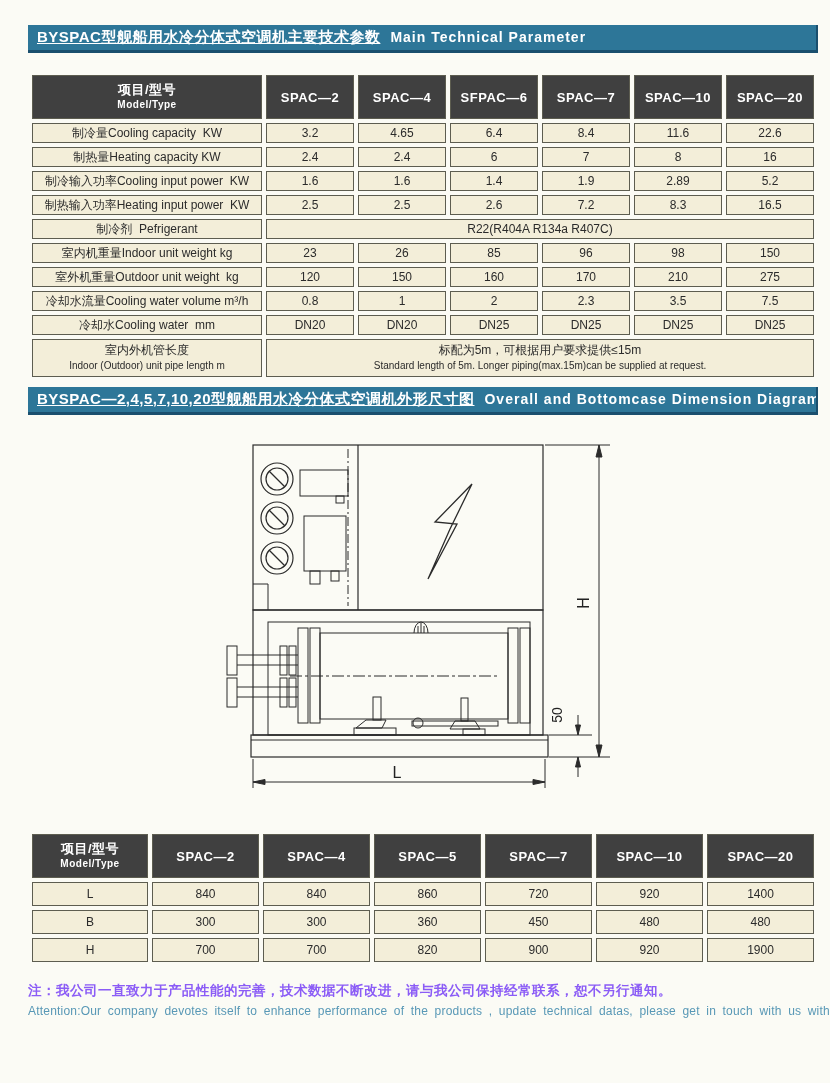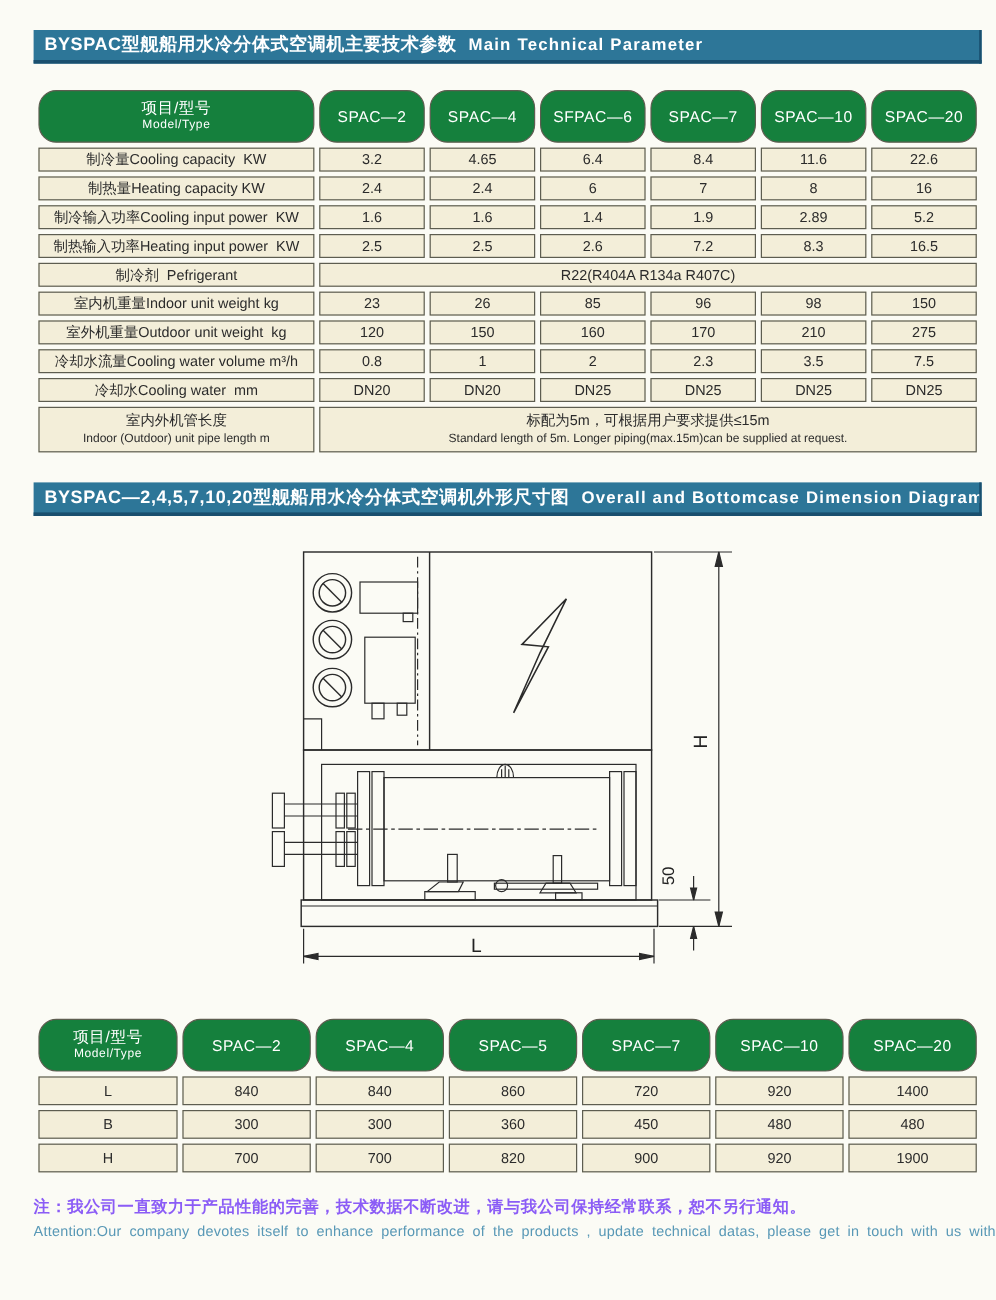--- a/index.html
+++ b/index.html
@@ -11,36 +11,36 @@
   }
   .page{position:relative;width:830px;height:1083px;}
   
   .banner{
     margin:0 12px 0 28px;width:790px;height:28px;box-sizing:border-box;
     background:#2d7698;color:#fff;font-weight:bold;
     line-height:24px;padding-left:9px;
     border-bottom:3px solid #1a4f6e;border-right:2px solid #1a4f6e;
     white-space:nowrap;overflow:hidden;
   }
-  .banner .cn{font-size:15px;letter-spacing:0.5px;}
+  .banner .cn{font-size:15px;letter-spacing:0.5px;text-decoration:underline;}
   .banner .en{font-size:14px;margin-left:10px;letter-spacing:1px;}
   .banner1{margin-top:25px;}
-  .banner2{margin-top:21px;text-align:center;}
+  .banner2{margin-top:6px;text-align:center;}
   
   table.spec{
     margin-left:28px;width:790px;
     border-collapse:separate;border-spacing:4px;table-layout:fixed;
   }
   table.spec th,table.spec td{
     border:1px solid #5d5d50;text-align:center;vertical-align:middle;
     overflow:hidden;white-space:nowrap;padding:0;
   }
   table.spec th{
-    background:#15803d;color:#fff;font-weight:normal;
-    font-size:13px;height:42px;letter-spacing:0.5px;border-radius:15px;
+    background:#404040;color:#fff;font-weight:bold;
+    font-size:13px;height:42px;letter-spacing:0.5px;
   }
   table.spec td{background:#f3eed9;color:#2b2b2b;font-size:12px;height:18px;}
   td.lab{color:#161616;}
   tr.tall td{height:36px;}
   .two-line div{line-height:15px;}
   .sub{font-size:10px;}
   table.t1{margin-top:18px;}
   table.t2{margin-top:18px;}
   table.t2 td{height:22px;}
   

